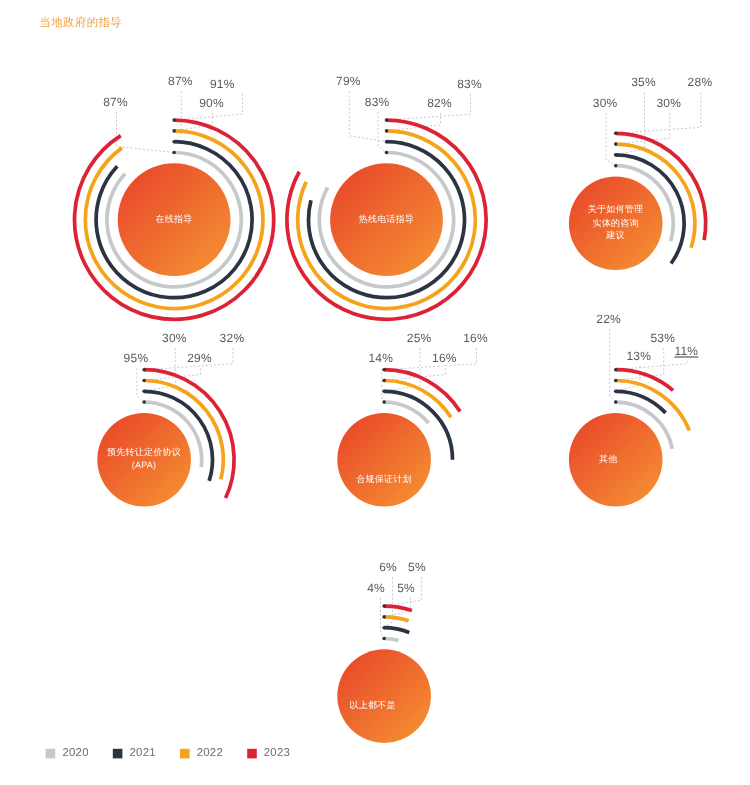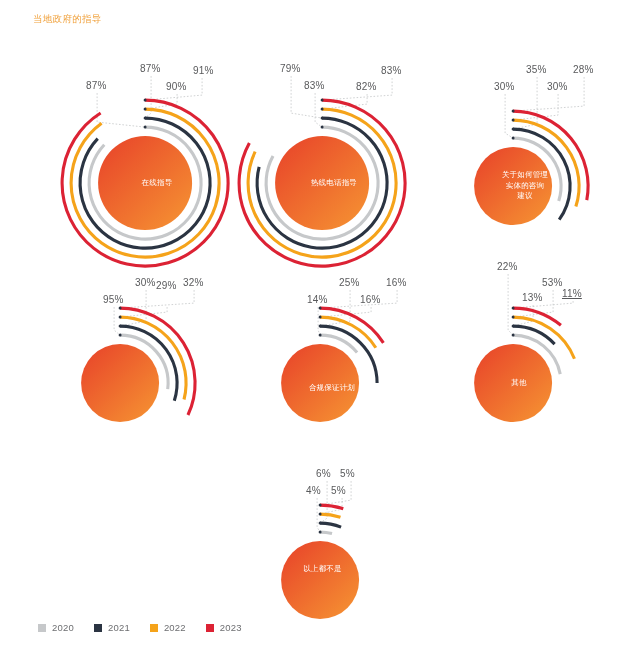--- a/index.html
+++ b/index.html
@@ -33,21 +33,20 @@
   .center-label {
     position: absolute;
     color: #ffffff;
     font-size: 7.5px;
     line-height: 10.5px;
     text-align: center;
     letter-spacing: 0.2px;
     pointer-events: none;
     left: 0;
     right: 0;
-    margin-left: 12px;
   }
   .val-label {
     position: absolute;
     font-size: 10px;
     color: #58595b;
     white-space: nowrap;
     letter-spacing: 0.2px;
   }
   #legend {
     position: absolute;
@@ -100,21 +99,21 @@
         <circle cx="216.1" cy="142.1" r="1.5" fill="#2b3442"></circle>
         <circle cx="216.1" cy="133.1" r="1.5" fill="#2b3442"></circle>
         <circle cx="216.1" cy="216.1" r="47" fill="url(#core-grad-0)"></circle>
       </svg>
       <div class="center-label" style="top: 210.8px; left: 169.1px; right: auto; width: 94px;">
         <div>在线指导</div>
       </div>
       <div class="val-label" style="left: 157.1px; top: 113.1px; color: rgb(88, 89, 91);">87%</div>
       <div class="val-label" style="left: 211.1px; top: 96.1px; color: rgb(88, 89, 91);">87%</div>
       <div class="val-label" style="left: 237.1px; top: 114.1px; color: rgb(88, 89, 91);">90%</div>
-      <div class="val-label" style="left: 264px; top: 98.1px; color: rgb(88, 89, 91);">91%</div>
+      <div class="val-label" style="left: 246px; top: 98.1px; color: rgb(88, 89, 91);">91%</div>
     </div>
     <div class="ring-unit" style="left: 105.9px; top: -33.1px; width: 432.2px; height: 432.2px;">
       <svg class="ring-svg" width="432.2" height="432.2" viewBox="0 0 432.2 432.2">
         <defs>
           <linearGradient id="core-grad-1" x1="0%" y1="8%" x2="88%" y2="100%">
             <stop offset="0%" stop-color="#e8442a"></stop>
             <stop offset="100%" stop-color="#f59132"></stop>
           </linearGradient>
         </defs>
         <path d="M 209.1 126.1 L 209.1 155.1 L 216.1 160.1" fill="none" stroke="#bcbec0" stroke-width="0.7" stroke-dasharray="1.6 1.8"></path>
@@ -186,23 +185,27 @@
         <path d="M 208.1 160.10000000000002 A 48 48 0 0 1 255.72150566309494 214.11599521108664" fill="none" stroke="#c6c8ca" stroke-width="3.1" stroke-linecap="butt"></path>
         <path d="M 208.1 151.10000000000002 A 57 57 0 0 1 262.31022142882375 225.71396867937202" fill="none" stroke="#2b3442" stroke-width="3.1" stroke-linecap="butt"></path>
         <path d="M 208.1 142.10000000000002 A 66 66 0 0 1 272.0264886344896 224.51353255288043" fill="none" stroke="#f5a31a" stroke-width="3.1" stroke-linecap="butt"></path>
         <path d="M 208.1 133.10000000000002 A 75 75 0 0 1 275.96202893495143 240.03344686738046" fill="none" stroke="#dc2234" stroke-width="3.1" stroke-linecap="butt"></path>
         <circle cx="208.1" cy="160.10000000000002" r="1.5" fill="#2b3442"></circle>
         <circle cx="208.1" cy="151.10000000000002" r="1.5" fill="#2b3442"></circle>
         <circle cx="208.1" cy="142.10000000000002" r="1.5" fill="#2b3442"></circle>
         <circle cx="208.1" cy="133.10000000000002" r="1.5" fill="#2b3442"></circle>
         <circle cx="208.1" cy="208.10000000000002" r="39" fill="url(#core-grad-3)"></circle>
       </svg>
+      <div class="center-label" style="top: 197.5px; left: 169.1px; right: auto; width: 78px;">
+        <div>预先转让定价协议</div>
+        <div>(APA)</div>
+      </div>
       <div class="val-label" style="left: 191.1px; top: 119.1px; color: rgb(88, 89, 91);">95%</div>
       <div class="val-label" style="left: 223.1px; top: 102.1px; color: rgb(88, 89, 91);">30%</div>
-      <div class="val-label" style="left: 244.1px; top: 105px; color: rgb(88, 89, 91);">29%</div>
+      <div class="val-label" style="left: 244.1px; top: 119px; color: rgb(88, 89, 91);">29%</div>
       <div class="val-label" style="left: 271.1px; top: 102.1px; color: rgb(88, 89, 91);">32%</div>
     </div>
     <div class="ring-unit" style="left: 111.9px; top: 174.9px; width: 416.2px; height: 416.2px;">
       <svg class="ring-svg" width="416.2" height="416.2" viewBox="0 0 416.2 416.2">
         <defs>
           <linearGradient id="core-grad-4" x1="0%" y1="8%" x2="88%" y2="100%">
             <stop offset="0%" stop-color="#e8442a"></stop>
             <stop offset="100%" stop-color="#f59132"></stop>
           </linearGradient>
         </defs>
@@ -213,21 +216,21 @@
         <path d="M 208.1 160.10000000000002 A 48 48 0 0 1 245.08463565323788 177.50364849206292" fill="none" stroke="#c6c8ca" stroke-width="3.1" stroke-linecap="butt"></path>
         <path d="M 208.1 151.10000000000002 A 57 57 0 0 1 265.1 208.10000000000002" fill="none" stroke="#2b3442" stroke-width="3.1" stroke-linecap="butt"></path>
         <path d="M 208.1 142.10000000000002 A 66 66 0 0 1 263.825643083133 172.73543153138627" fill="none" stroke="#f5a31a" stroke-width="3.1" stroke-linecap="butt"></path>
         <path d="M 208.1 133.10000000000002 A 75 75 0 0 1 271.4245944126511 167.9129903765753" fill="none" stroke="#dc2234" stroke-width="3.1" stroke-linecap="butt"></path>
         <circle cx="208.1" cy="160.10000000000002" r="1.5" fill="#2b3442"></circle>
         <circle cx="208.1" cy="151.10000000000002" r="1.5" fill="#2b3442"></circle>
         <circle cx="208.1" cy="142.10000000000002" r="1.5" fill="#2b3442"></circle>
         <circle cx="208.1" cy="133.10000000000002" r="1.5" fill="#2b3442"></circle>
         <circle cx="208.1" cy="208.10000000000002" r="39" fill="url(#core-grad-4)"></circle>
       </svg>
-      <div class="center-label" style="top: 208px; left: 169.1px; right: auto; width: 78px;">
+      <div class="center-label" style="top: 220px; left: 169.1px; right: auto; width: 78px;">
         <div>合规保证计划</div>
       </div>
       <div class="val-label" style="left: 195.1px; top: 119.1px; color: rgb(88, 89, 91);">14%</div>
       <div class="val-label" style="left: 227.1px; top: 102.1px; color: rgb(88, 89, 91);">25%</div>
       <div class="val-label" style="left: 248.1px; top: 119.1px; color: rgb(88, 89, 91);">16%</div>
       <div class="val-label" style="left: 274.1px; top: 102.1px; color: rgb(88, 89, 91);">16%</div>
     </div>
     <div class="ring-unit" style="left: 304.9px; top: 174.9px; width: 416.2px; height: 416.2px;">
       <svg class="ring-svg" width="416.2" height="416.2" viewBox="0 0 416.2 416.2">
         <defs>
@@ -273,21 +276,21 @@
         <path d="M 208.1 160.10000000000002 A 48 48 0 0 1 220.03711458391302 161.60800826582573" fill="none" stroke="#c6c8ca" stroke-width="3.1" stroke-linecap="butt"></path>
         <path d="M 208.1 151.10000000000002 A 57 57 0 0 1 229.08309950302663 155.1027403043697" fill="none" stroke="#2b3442" stroke-width="3.1" stroke-linecap="butt"></path>
         <path d="M 208.1 142.10000000000002 A 66 66 0 0 1 228.49512162874652 145.33026992451988" fill="none" stroke="#f5a31a" stroke-width="3.1" stroke-linecap="butt"></path>
         <path d="M 208.1 133.10000000000002 A 75 75 0 0 1 231.27627457812105 136.77076127786353" fill="none" stroke="#dc2234" stroke-width="3.1" stroke-linecap="butt"></path>
         <circle cx="208.1" cy="160.10000000000002" r="1.5" fill="#2b3442"></circle>
         <circle cx="208.1" cy="151.10000000000002" r="1.5" fill="#2b3442"></circle>
         <circle cx="208.1" cy="142.10000000000002" r="1.5" fill="#2b3442"></circle>
         <circle cx="208.1" cy="133.10000000000002" r="1.5" fill="#2b3442"></circle>
         <circle cx="208.1" cy="208.10000000000002" r="39" fill="url(#core-grad-6)"></circle>
       </svg>
-      <div class="center-label" style="top: 192px; left: 169.1px; right: auto; width: 59px;">
+      <div class="center-label" style="top: 211px; left: 169.1px; right: auto; width: 59px;">
         <div>以上都不是</div>
       </div>
       <div class="val-label" style="left: 194.1px; top: 113.1px; color: rgb(88, 89, 91);">4%</div>
       <div class="val-label" style="left: 204.1px; top: 96.1px; color: rgb(88, 89, 91);">6%</div>
       <div class="val-label" style="left: 219.1px; top: 113.1px; color: rgb(88, 89, 91);">5%</div>
       <div class="val-label" style="left: 228.1px; top: 96.1px; color: rgb(88, 89, 91);">5%</div>
     </div>
   </div>
 
 <div id="legend">

